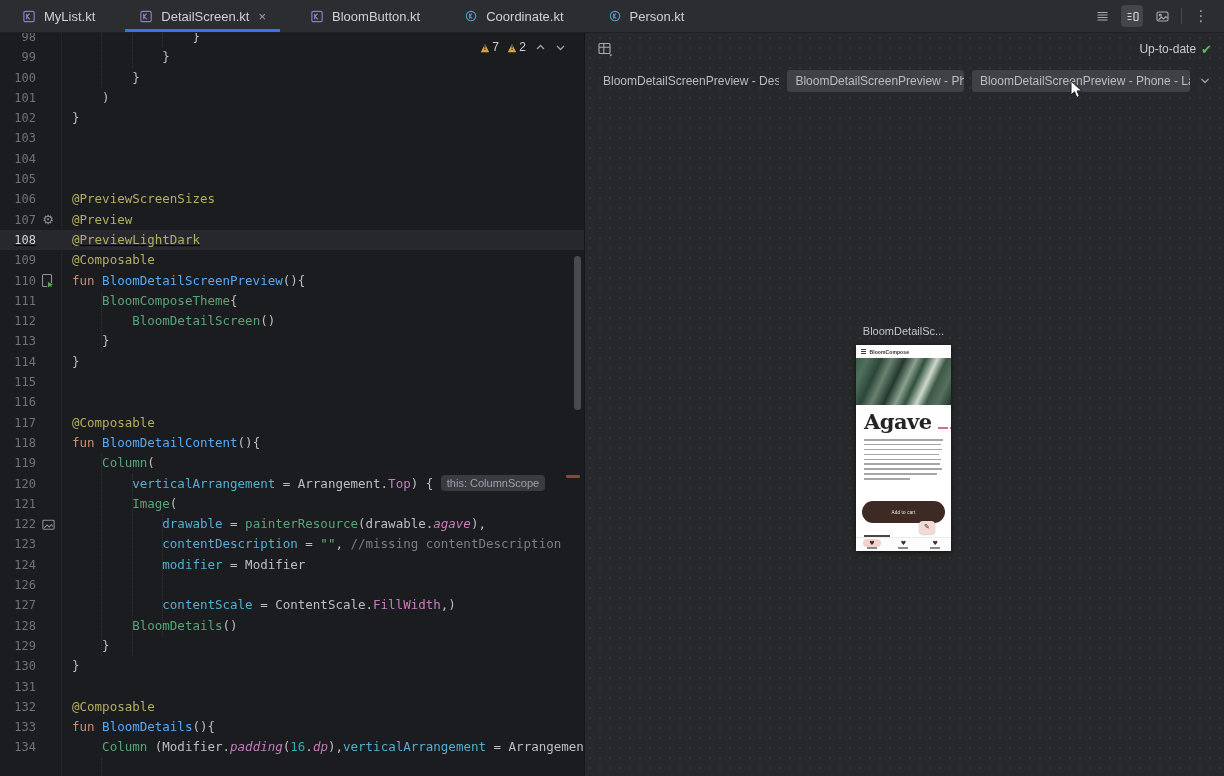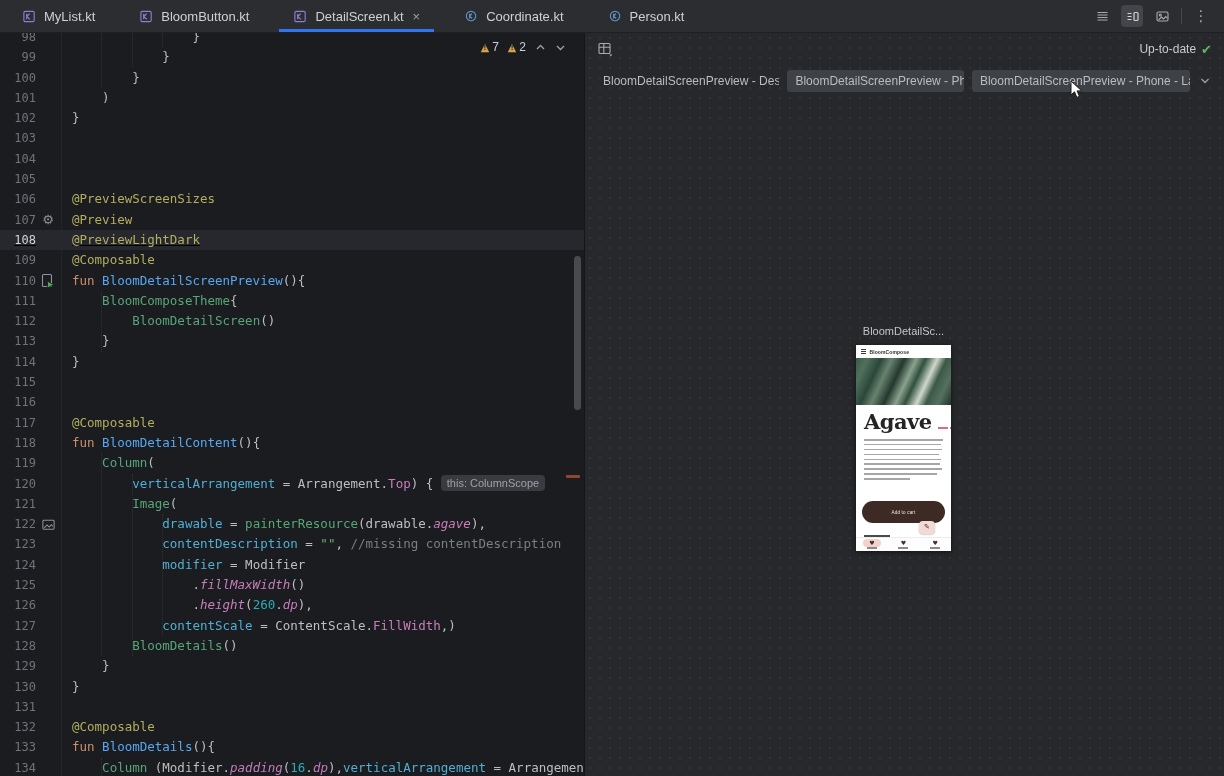--- a/index.html
+++ b/index.html
@@ -105,38 +105,38 @@
     <div class="tabs">
         <div class="tab">
           <span>
             <svg width="15" height="15" viewBox="0 0 16 16" fill="none" stroke="#8b80d0" stroke-width="1.2">
               <rect x="2" y="2.5" width="11" height="11" rx="1.5"></rect>
               <path d="M5 5v6M5 8l3.2-3M5.3 8.3L8.6 11"></path>
             </svg>
           </span>
           <span>MyList.kt</span>
         </div>
-        <div class="tab">
+        <div class="tab active">
           <span>
             <svg width="15" height="15" viewBox="0 0 16 16" fill="none" stroke="#8b80d0" stroke-width="1.2">
               <rect x="2" y="2.5" width="11" height="11" rx="1.5"></rect>
               <path d="M5 5v6M5 8l3.2-3M5.3 8.3L8.6 11"></path>
             </svg>
           </span>
-          <span>BloomButton.kt</span>
-        </div>
-        <div class="tab active">
+          <span>DetailScreen.kt</span>
+          <span class="close">×</span>
+        </div>
+        <div class="tab">
           <span>
             <svg width="15" height="15" viewBox="0 0 16 16" fill="none" stroke="#8b80d0" stroke-width="1.2">
               <rect x="2" y="2.5" width="11" height="11" rx="1.5"></rect>
               <path d="M5 5v6M5 8l3.2-3M5.3 8.3L8.6 11"></path>
             </svg>
           </span>
-          <span>DetailScreen.kt</span>
-          <span class="close">×</span>
+          <span>BloomButton.kt</span>
         </div>
         <div class="tab">
           <span>
             <svg width="15" height="15" viewBox="0 0 16 16" fill="none" stroke="#4b9fc4" stroke-width="1.2">
               <circle cx="7.5" cy="7.5" r="5"></circle>
               <path d="M6 5v5M6 7.5L8.4 5M6.2 7.7L8.7 10" stroke="#8b80d0"></path>
             </svg>
           </span>
           <span>Coordinate.kt</span>
         </div>
@@ -203,22 +203,21 @@
         <div class="crow"><div class="gut"><span class="lnum">118</span><span class="gicon"></span></div><span class="codetxt"><span class="cl-kw">fun</span><span class="cl-pl"> </span><span class="cl-fn">BloomDetailContent</span><span class="cl-pl">(){</span></span></div>
         <div class="crow"><div class="gut"><span class="lnum">119</span><span class="gicon"></span></div><span class="codetxt"><span class="cl-pl">    </span><span class="cl-call">Column</span><span class="cl-pl">(</span></span></div>
         <div class="crow"><div class="gut"><span class="lnum">120</span><span class="gicon"></span></div><span class="codetxt"><span class="cl-pl">        </span><span class="cl-arg">verticalArrangement</span><span class="cl-pl"> = Arrangement.</span><span class="cl-prop">Top</span><span class="cl-pl">) { </span><span class="cl-hint">this: ColumnScope</span></span></div>
         <div class="crow"><div class="gut"><span class="lnum">121</span><span class="gicon"></span></div><span class="codetxt"><span class="cl-pl">        </span><span class="cl-call">Image</span><span class="cl-pl">(</span></span></div>
         <div class="crow"><div class="gut"><span class="lnum">122</span><span class="gicon"><svg width="15" height="15" viewBox="0 0 16 16" fill="none" stroke="#8e939b" stroke-width="1.1">
                 <rect x="2" y="3.5" width="12" height="9.5" rx="1"></rect>
                 <path d="M3.5 11.5l3-3 2.2 2.2 2.3-2.5 1.7 1.8"></path>
               </svg></span></div><span class="codetxt"><span class="cl-pl">            </span><span class="cl-arg">drawable</span><span class="cl-pl"> = </span><span class="cl-call">painterResource</span><span class="cl-pl">(drawable.</span><span class="cl-ext">agave</span><span class="cl-pl">),</span></span></div>
         <div class="crow"><div class="gut"><span class="lnum">123</span><span class="gicon"></span></div><span class="codetxt"><span class="cl-pl">            </span><span class="cl-arg">contentDescription</span><span class="cl-pl"> = </span><span class="cl-str">""</span><span class="cl-pl">, </span><span class="cl-cmt">//missing contentDescription</span></span></div>
         <div class="crow"><div class="gut"><span class="lnum">124</span><span class="gicon"></span></div><span class="codetxt"><span class="cl-pl">            </span><span class="cl-arg">modifier</span><span class="cl-pl"> = Modifier</span></span></div>
-        <div class="crow"><div class="gut"><span class="lnum">125</span><span class="gicon"></span></div><span class="codetxt"><span class="cl-pl">                .</span><span class="cl-ext">fillMaxWidth</span><span class="cl-pl">()</span></span></div>
-        <div class="crow"><div class="gut"><span class="lnum">126</span><span class="gicon"></span></div><span class="codetxt"><span class="cl-pl">                .</span><span class="cl-ext">height</span><span class="cl-pl">(</span><span class="cl-num">260</span><span class="cl-pl">.</span><span class="cl-ext">dp</span><span class="cl-pl">),</span></span></div>
+        <div class="crow"><div class="gut"><span class="lnum">126</span><span class="gicon"></span></div></div>
         <div class="crow"><div class="gut"><span class="lnum">127</span><span class="gicon"></span></div><span class="codetxt"><span class="cl-pl">            </span><span class="cl-arg">contentScale</span><span class="cl-pl"> = ContentScale.</span><span class="cl-prop">FillWidth</span><span class="cl-pl">,)</span></span></div>
         <div class="crow"><div class="gut"><span class="lnum">128</span><span class="gicon"></span></div><span class="codetxt"><span class="cl-pl">        </span><span class="cl-call">BloomDetails</span><span class="cl-pl">()</span></span></div>
         <div class="crow"><div class="gut"><span class="lnum">129</span><span class="gicon"></span></div><span class="codetxt"><span class="cl-pl">    }</span></span></div>
         <div class="crow"><div class="gut"><span class="lnum">130</span><span class="gicon"></span></div><span class="codetxt"><span class="cl-pl">}</span></span></div>
         <div class="crow"><div class="gut"><span class="lnum">131</span><span class="gicon"></span></div><span class="codetxt"></span></div>
         <div class="crow"><div class="gut"><span class="lnum">132</span><span class="gicon"></span></div><span class="codetxt"><span class="cl-ann">@Composable</span></span></div>
         <div class="crow"><div class="gut"><span class="lnum">133</span><span class="gicon"></span></div><span class="codetxt"><span class="cl-kw">fun</span><span class="cl-pl"> </span><span class="cl-fn">BloomDetails</span><span class="cl-pl">(){</span></span></div>
         <div class="crow"><div class="gut"><span class="lnum">134</span><span class="gicon"></span></div><span class="codetxt"><span class="cl-pl">    </span><span class="cl-call">Column</span><span class="cl-pl"> (Modifier.</span><span class="cl-ext">padding</span><span class="cl-pl">(</span><span class="cl-num">16</span><span class="cl-pl">.</span><span class="cl-ext">dp</span><span class="cl-pl">),</span><span class="cl-arg">verticalArrangement</span><span class="cl-pl"> = Arrangement</span></span></div>
       </div>
 

